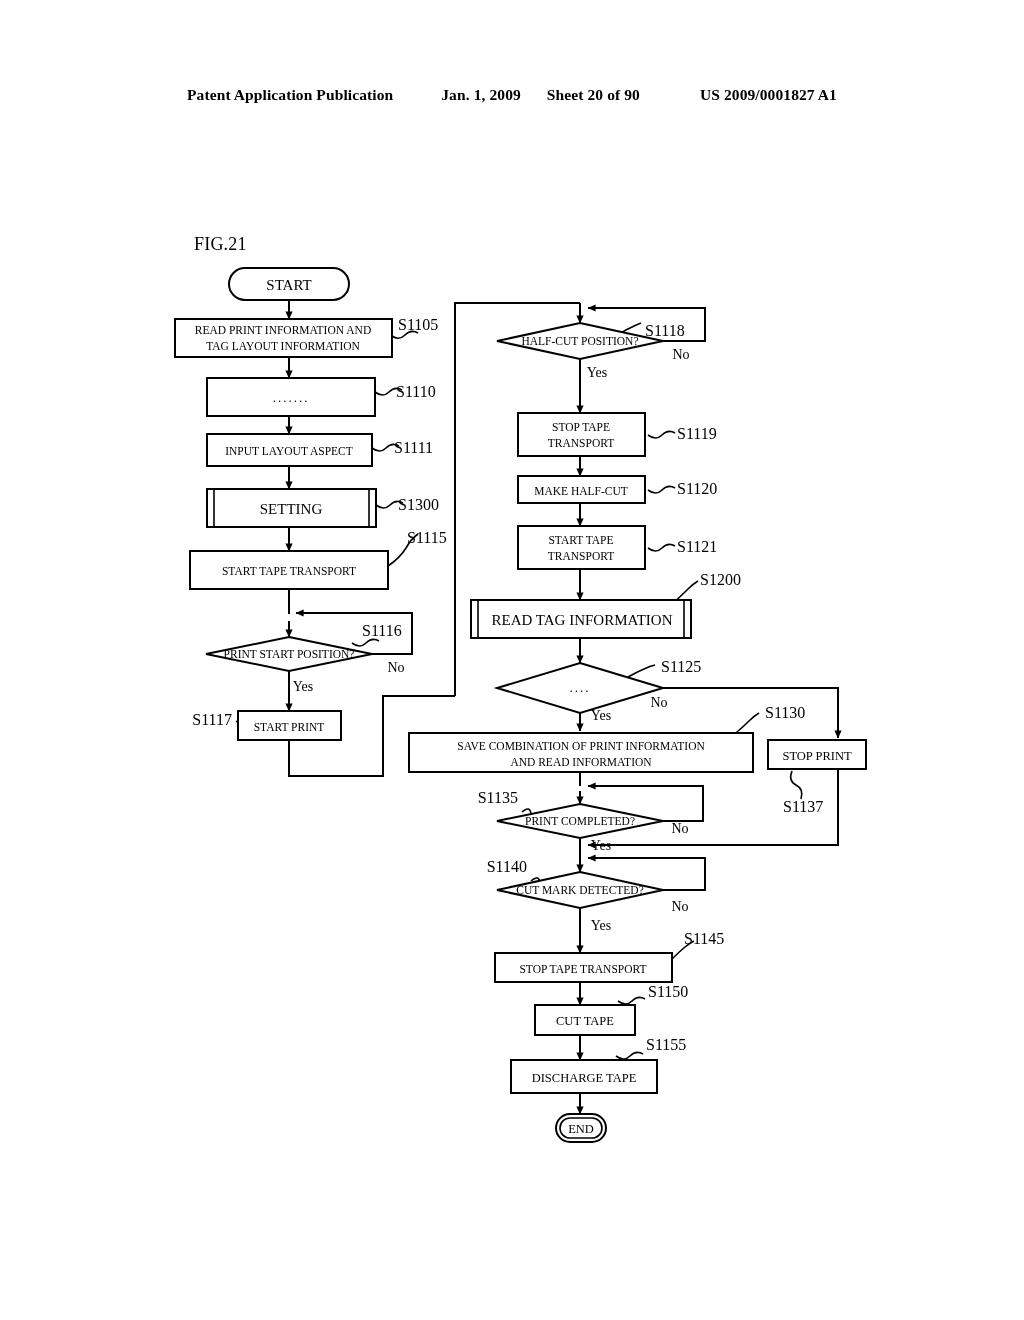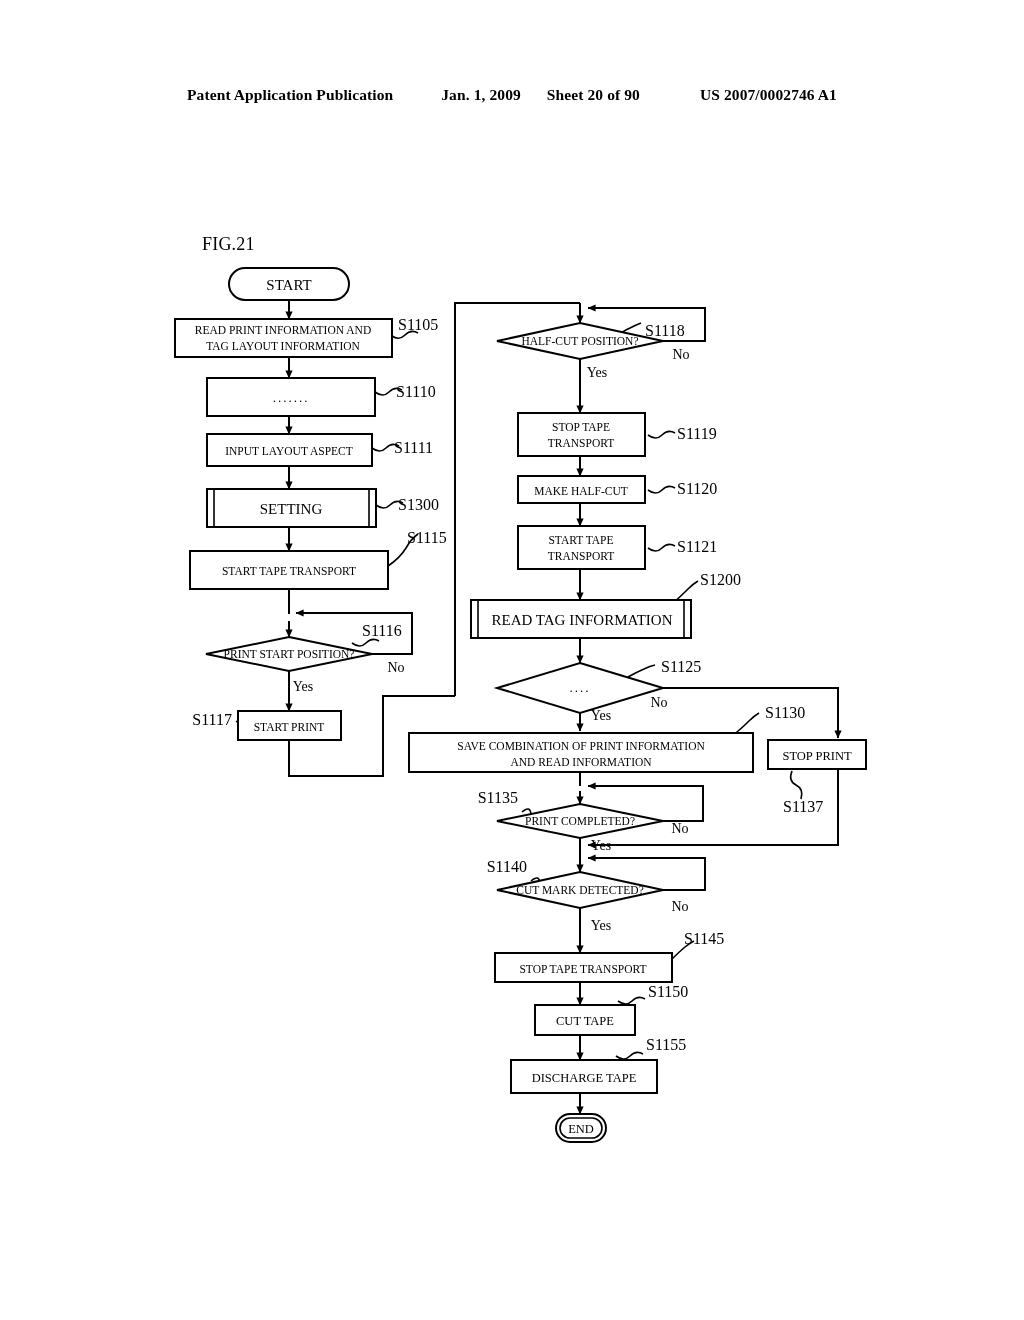--- a/index.html
+++ b/index.html
@@ -26,21 +26,21 @@
     white-space:pre;
   }
   .header .h-pub{margin-right:48px;}
   .header .h-date{margin-right:26px;}
   .header .h-sheet{margin-right:60px;}
   .header .h-num{}
 
   
   .fig-label{
     position:absolute;
-    left:202px;top:234px;
+    left:194px;top:234px;
     font-size:18px;
     letter-spacing:.2px;
     text-align:right;
   }
 
   
   svg.flow{
     position:absolute;
     left:0;top:0;
     width:1024px;height:1320px;
@@ -63,21 +63,21 @@
 </style>
 </head>
 <body>
 
 <div class="page">
 
   <div class="header">
     <span class="h-pub">Patent Application Publication</span>
     <span class="h-date">Jan. 1, 2009</span>
     <span class="h-sheet">Sheet 20 of 90</span>
-    <span class="h-num">US 2007/0002746 A1</span>
+    <span class="h-num">US 2009/0001827 A1</span>
   </div>
 
   <div class="fig-label">FIG.21</div>
 
   <svg class="flow" viewBox="0 0 1024 1320">
     <defs>
       <marker id="ah" markerWidth="9" markerHeight="9" refX="7.6" refY="3.6" orient="auto" markerUnits="userSpaceOnUse">
         <path d="M0,0 L8,3.6 L0,7.2 z" fill="#000"></path>
       </marker>
     </defs>

